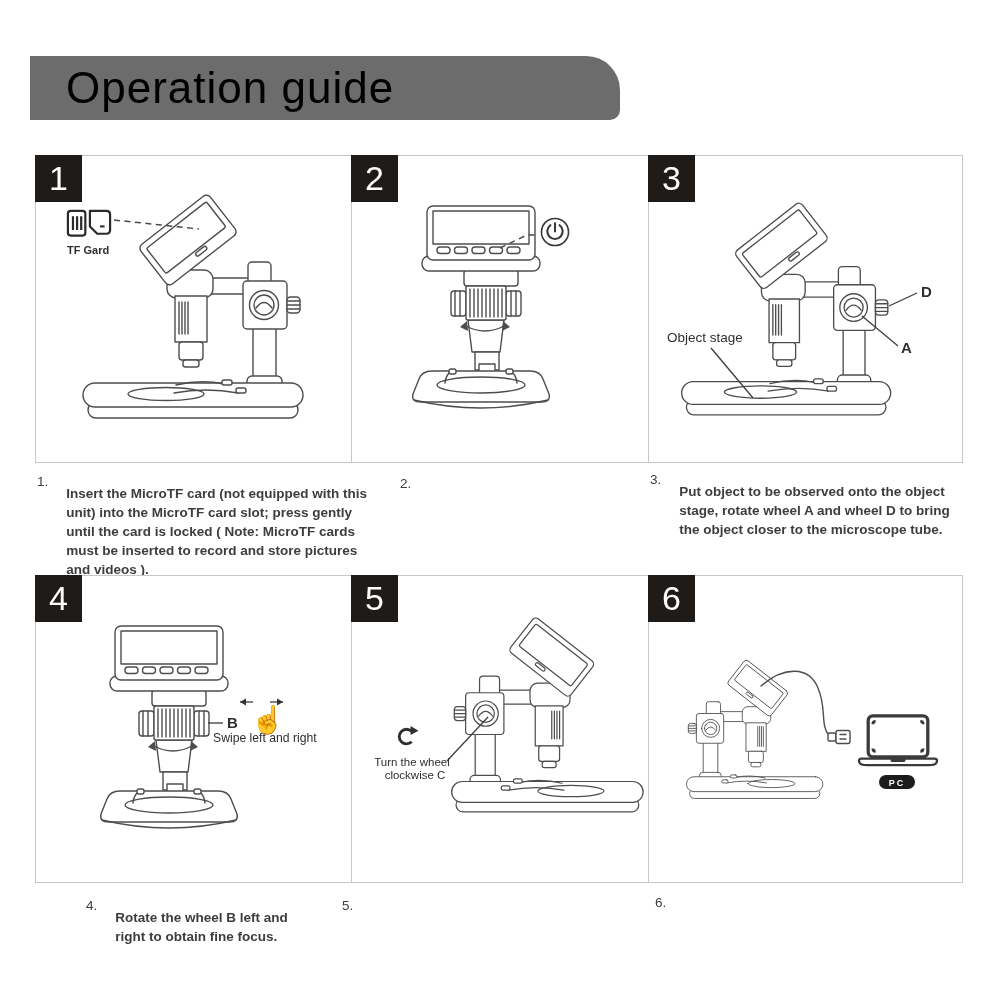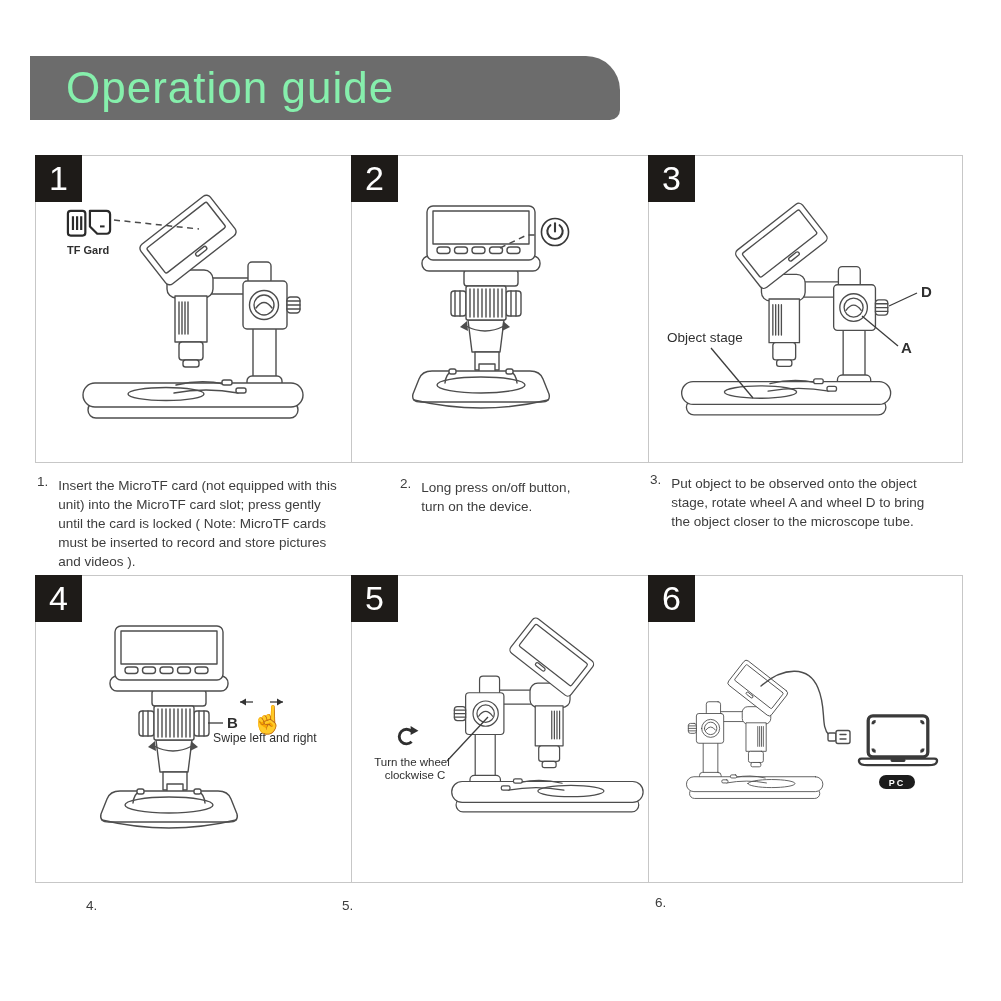--- a/index.html
+++ b/index.html
@@ -1,41 +1,41 @@
 <!DOCTYPE html>
 <html><head>
 <meta charset="utf-8">
 <style>
   html,body{margin:0;padding:0;background:#fff;}
   .page{position:relative;width:1001px;height:1001px;background:#ffffff;overflow:hidden;
         font-family:"Liberation Sans", sans-serif;}
   
   .banner{position:absolute;left:30px;top:56px;width:590px;height:64px;background:#6c6c6c;
           border-radius:0 34px 10px 0;display:flex;align-items:center;}
-  .banner h1{margin:0 0 0 36px;font-size:44px;font-weight:400;color:#86efac;letter-spacing:1px;}
+  .banner h1{margin:0 0 0 36px;font-size:44px;font-weight:400;color:#000000;letter-spacing:1px;}
   
   .prow{position:absolute;left:35px;display:flex;}
   .prow.r1{top:155px;}
   .prow.r2{top:575px;}
   .panel{position:relative;height:306px;border:1px solid #c7c7c7;background:#fff;}
   .panel + .panel{margin-left:-1px;}
   .panel.p1{width:315px;} .panel.p2{width:296px;} .panel.p3{width:313px;}
   .badge{position:absolute;left:-1px;top:-1px;width:47px;height:47px;background:#1e1b18;color:#fff;
          display:flex;align-items:center;justify-content:center;font-size:34px;z-index:3;}
   .panel svg.art{position:absolute;left:0;top:0;width:100%;height:100%;}
   
   .ln{fill:#ffffff;stroke:#4d4d4d;stroke-width:1.4;stroke-linejoin:round;stroke-linecap:round;}
   .ln2{fill:none;stroke:#4d4d4d;stroke-width:1.4;stroke-linejoin:round;stroke-linecap:round;}
   .dash{fill:none;stroke:#4a4a4a;stroke-width:1.5;stroke-dasharray:6 4.5;}
   .lead{fill:none;stroke:#3c3c3c;stroke-width:1.3;}
   .lbl{fill:#2f2f2f;font-family:"Liberation Sans",sans-serif;}
   
   .cap{position:absolute;display:flex;color:#3d3d3d;font-size:13.5px;line-height:19px;}
   .cap .n{flex:0 0 auto;margin-right:6px;}
-  .cap p{margin:4px;white-space:pre-line;}
+  .cap p{margin:12px;white-space:pre-line;font-weight:bold;}
 </style>
 </head>
 <body>
 
 <div class="page">
 
   <svg width="0" height="0" style="position:absolute" aria-hidden="true">
     <defs>
 
       <g id="scope-side">
@@ -170,22 +170,20 @@
   <div class="cap" style="left:37px;top:472px;width:345px;">
     <span class="n">1.</span>
     <p>Insert the MicroTF card (not equipped with this
 unit) into the MicroTF card slot; press gently
 until the card is locked ( Note: MicroTF cards
 must be inserted to record and store pictures
 and videos ).</p>
   </div>
   <div class="cap" style="left:400px;top:474px;width:250px;">
     <span class="n">2.</span>
-    <p>Long press on/off button,
-turn on the device.</p>
   </div>
   <div class="cap" style="left:650px;top:470px;width:330px;">
     <span class="n">3.</span>
     <p>Put object to be observed onto the object
 stage, rotate wheel A and wheel D to bring
 the object closer to the microscope tube.</p>
   </div>
 
   <div class="prow r2">
 
@@ -235,20 +233,22 @@
         <g>
           <rect x="230" y="199" width="36" height="14" rx="7" fill="#1c1c1c"></rect>
           <text x="248" y="209.5" font-size="9" font-weight="bold" letter-spacing="2" text-anchor="middle" fill="#ffffff">PC</text>
         </g>
       </svg>
     </div>
   </div>
 
   <div class="cap" style="left:86px;top:896px;width:270px;">
     <span class="n">4.</span>
+    <p>Rotate the wheel B left and
+right to obtain fine focus.</p>
   </div>
   <div class="cap" style="left:342px;top:896px;width:330px;">
     <span class="n">5.</span>
   </div>
   <div class="cap" style="left:655px;top:893px;width:340px;">
     <span class="n">6.</span>
   </div>
 
 </div>
 

